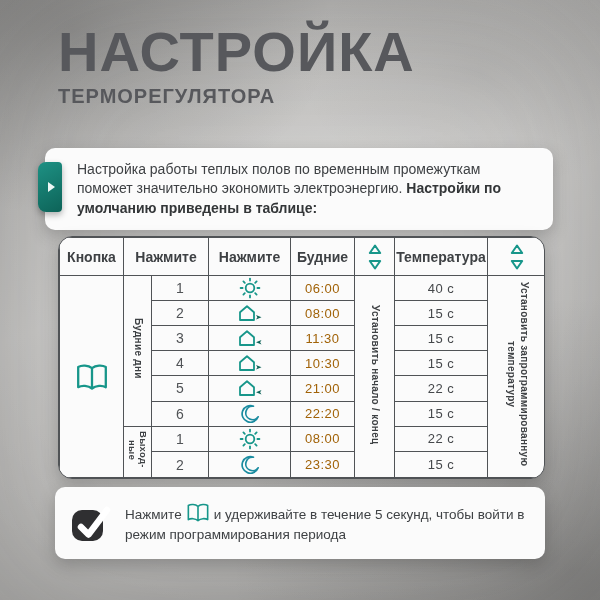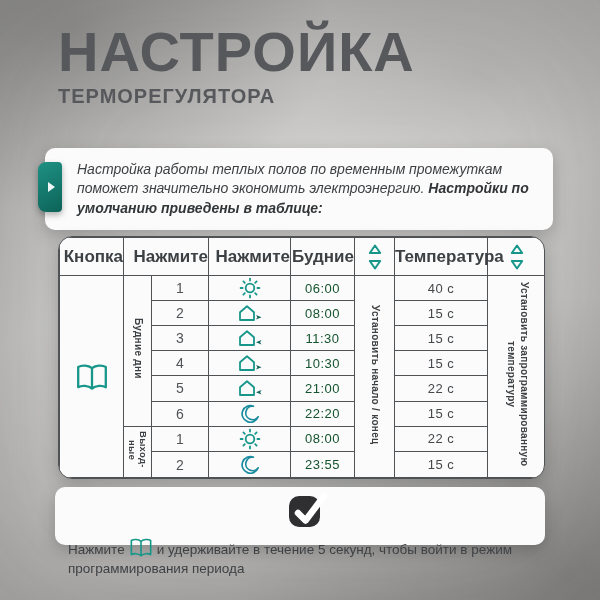--- a/index.html
+++ b/index.html
@@ -22,57 +22,57 @@
   .title-main { font-size:56px; font-weight:800; letter-spacing:1px; line-height:1.0; }
   .title-sub  { font-size:20px; font-weight:700; letter-spacing:1px; margin-top:5px; }
 
   
   .card {
     position:absolute; background:#fbfbfb; border-radius:10px;
     box-shadow:0 6px 16px rgba(30,30,30,0.25);
   }
 
   
-  .info-card { left:45px; top:148px; width:508px; height:82px; display:flex; align-items:center;font-style:italic; }
+  .info-card { left:45px; top:148px; width:508px; height:82px; display:flex; align-items:center; }
   .info-text { padding:10px 18px 10px 32px; font-size:14px; line-height:1.38; color:#3e4144; }
   .info-text b { font-weight:700; color:#333638; }
   .info-tab {
     position:absolute; left:-7px; top:14px; width:24px; height:50px;
     background:linear-gradient(150deg,#1e9184,#0d6358);
     border-radius:8px 4px 4px 8px;
     display:flex; align-items:center; justify-content:center;
     box-shadow:0 3px 6px rgba(0,0,0,0.3);
   }
   .play-tri { width:0; height:0; border-left:7px solid #eef7f5; border-top:5px solid transparent; border-bottom:5px solid transparent; margin-left:2px; }
 
   
   .table-card {
     position:absolute; left:58px; top:236px; width:487px; height:243px;
     background:#fbfbfb; border-radius:14px; overflow:hidden;
     border:1.6px solid #505356;
     box-shadow:0 6px 16px rgba(30,30,30,0.25);
   }
   table { border-collapse:collapse; width:100%; height:100%; table-layout:fixed; }
   th, td { border:1.4px solid #505356; text-align:center; vertical-align:middle; padding:0; }
-  thead th { height:38px; font-size:17px; font-weight:700; color:#3e4144;text-align:right; }
+  thead th { height:38px; font-size:14px; font-weight:700; color:#3e4144; }
   tbody tr { height:25px; }
   td.num  { font-size:14px; font-weight:400; color:#505356; }
-  td.time { font-size:13px; font-weight:500; color:#14532d; letter-spacing:0.5px; }
+  td.time { font-size:13px; font-weight:500; color:#a16207; letter-spacing:0.5px; }
   td.temp { font-size:13px; font-weight:500; color:#45484b; letter-spacing:0.5px; }
   .vtext {
     writing-mode:vertical-rl; text-orientation:mixed;
     font-size:10px; font-weight:600; color:#3e4144;
     display:inline-block; line-height:1.25; letter-spacing:0.3px;
   }
   .vtext.two-line { max-height:195px; }
   .vtext.weekend { font-size:9.5px; max-height:46px; }
   .icon-cell svg { display:block; margin:0 auto; }
 
   
-  .note-card { left:55px; top:487px; width:490px; height:58px; display:flex; align-items:center;flex-direction:column; }
+  .note-card { left:55px; top:487px; width:490px; height:72px; display:flex; align-items:center; }
   .note-check { margin-left:13px; flex:0 0 auto; }
   .note-text { padding:6px 16px 6px 13px; font-size:13.5px; line-height:1.42; color:#3e4144; }
   .inline-book { vertical-align:-4px; margin:0 3px; }
 </style>
 </head>
 <body>
 
 <svg width="0" height="0" style="position:absolute">
   <defs>
     <g id="sun">
@@ -241,21 +241,21 @@
           <td class="time">08:00</td>
           <td class="temp">22 с</td>
         </tr>
         <tr>
           <td class="num">2</td>
           <td class="icon-cell">
               <svg width="22" height="22" viewBox="0 0 22 22">
                 <use href="#moon"></use>
               </svg>
             </td>
-          <td class="time">23:55</td>
+          <td class="time">23:30</td>
           <td class="temp">15 с</td>
         </tr>
       </tbody>
     </table>
   </div>
 
   <div class="card note-card">
     <svg class="note-check" width="44" height="44" viewBox="0 0 44 44">
       <rect x="4" y="9" width="31" height="31" rx="10" fill="#2f2f31"></rect>
       <polyline points="13,26 20.5,33.5 39,9" fill="none" stroke="#ffffff" stroke-width="6.5" stroke-linecap="round" stroke-linejoin="round"></polyline>

